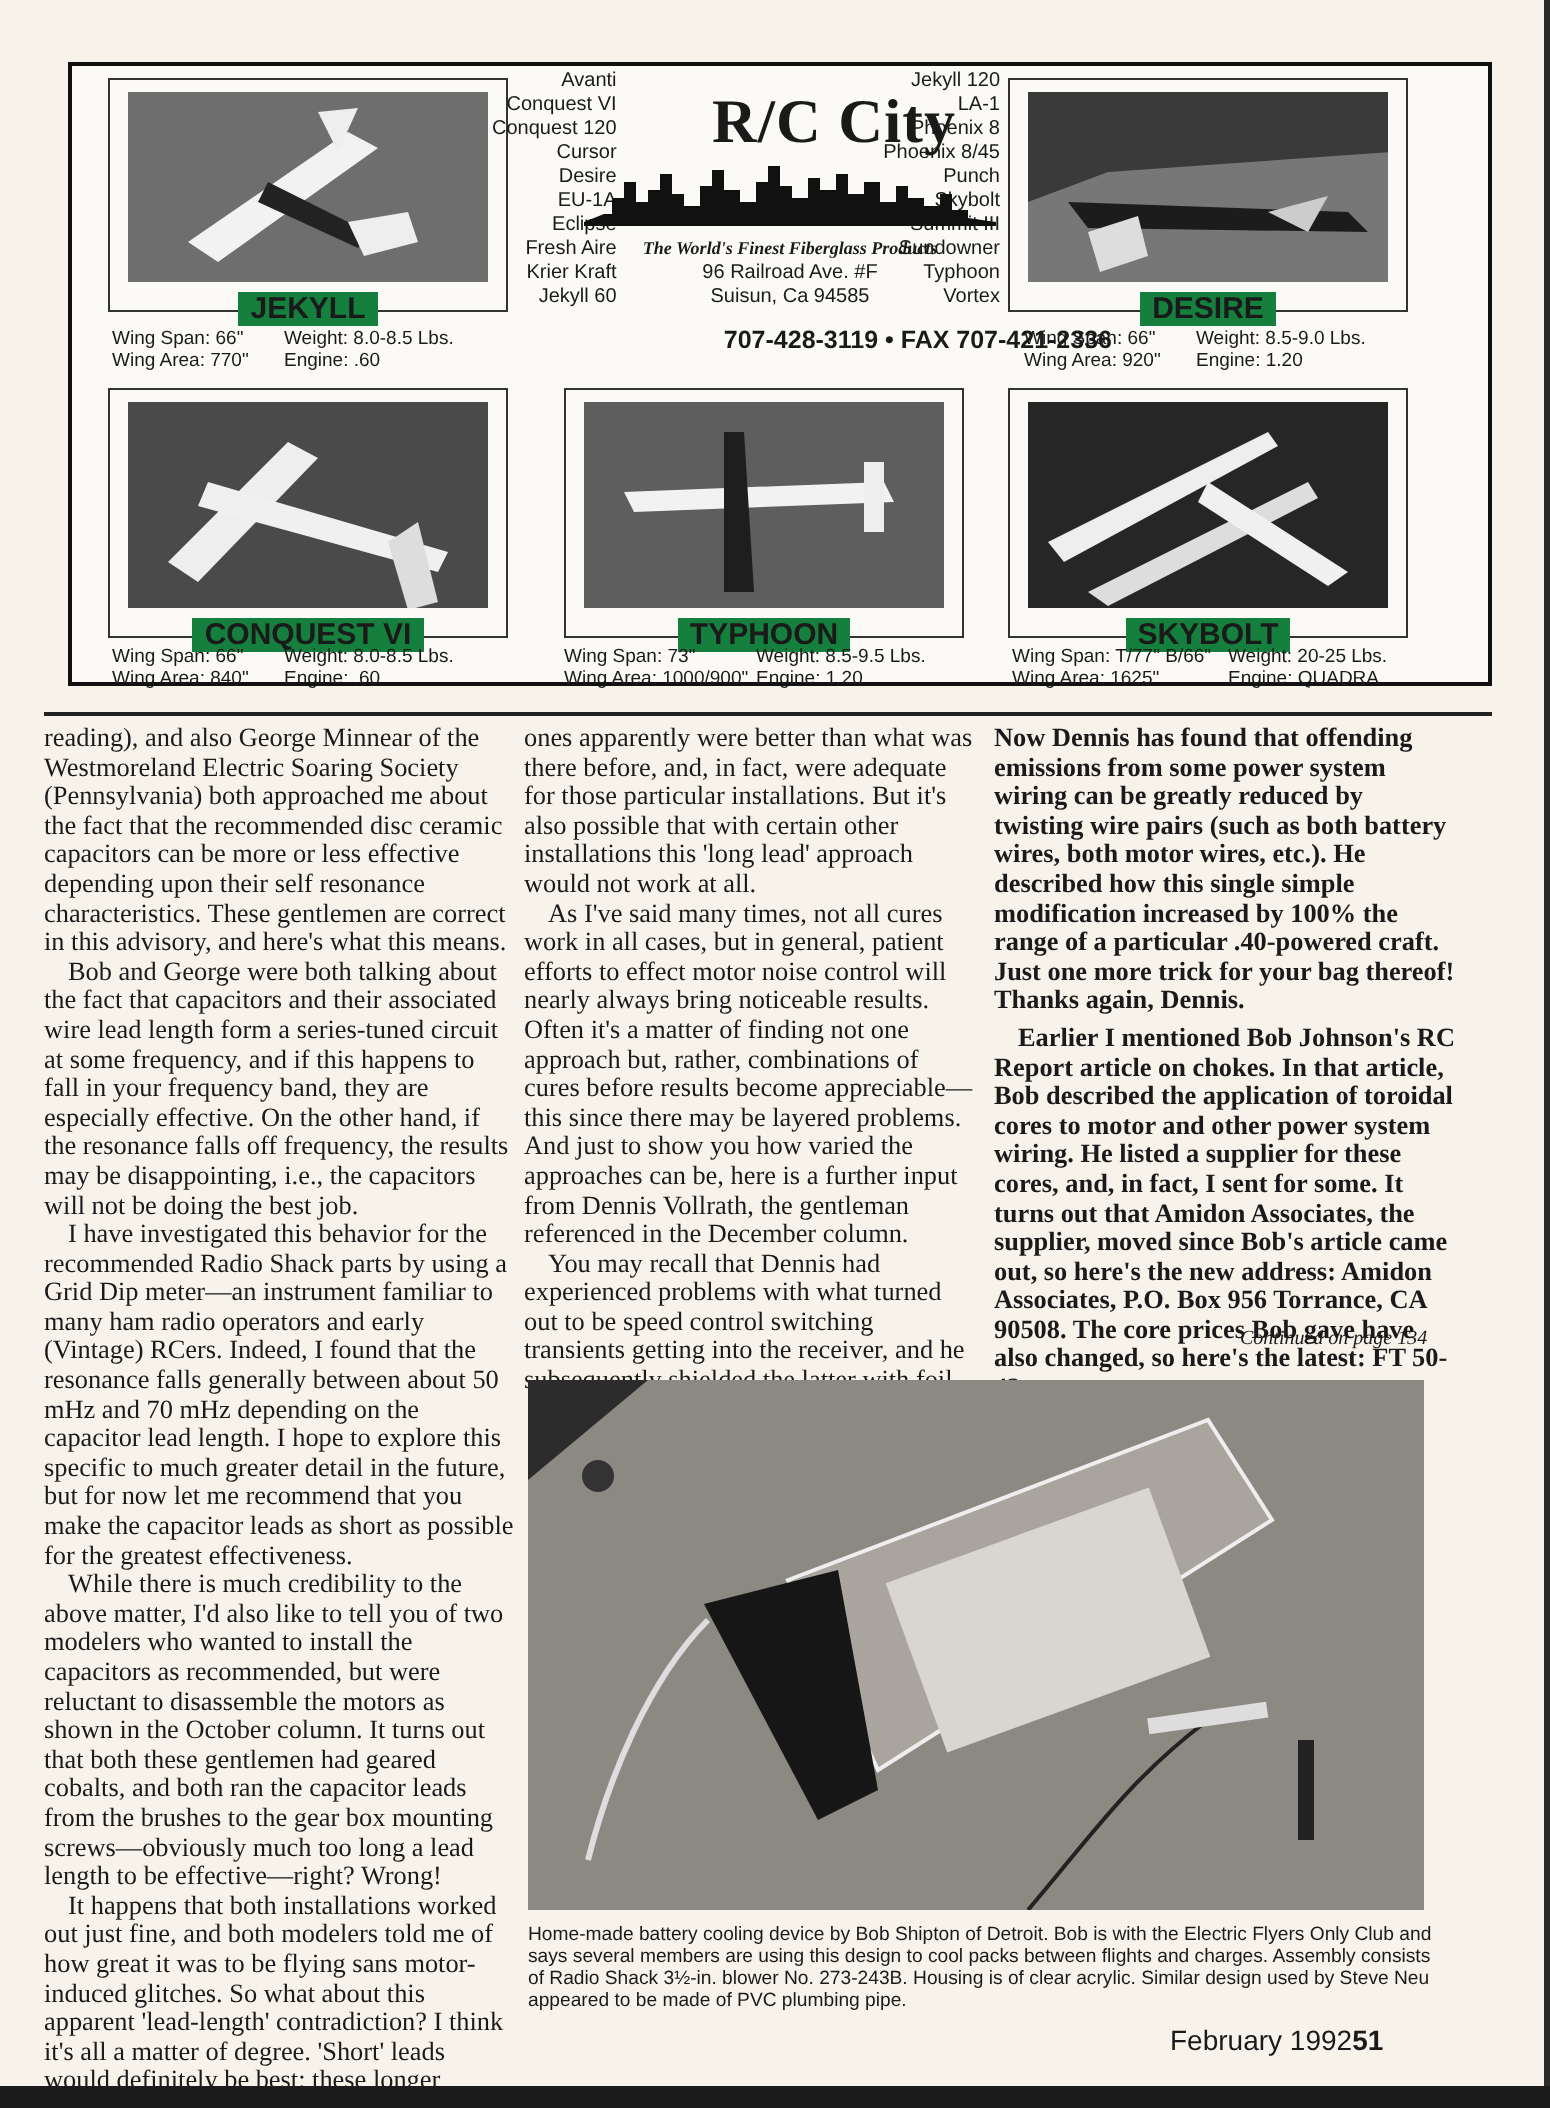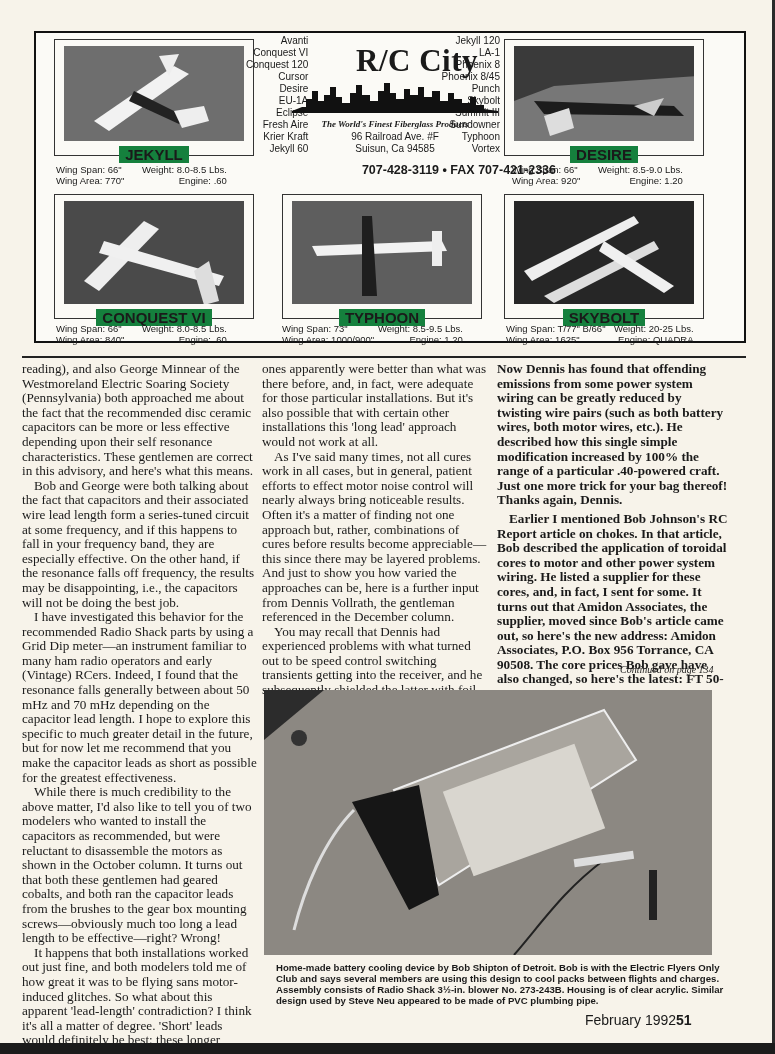--- a/index.html
+++ b/index.html
@@ -9,39 +9,39 @@
   .right-bar { position:absolute; top:0; right:0; width:3px; height:1054px; background:#2a2a2a; }
 
   
   .ad { position:absolute; left:34px; top:31px; width:712px; height:312px; border:2.5px solid #111; background:#fbfaf6; box-sizing:border-box; font-family:"Liberation Sans", sans-serif; }
   .plane { position:absolute; box-sizing:border-box; border:1px solid #333; }
   .plane .photo { position:absolute; left:9px; top:6px; right:9px; bottom:14px; background:#555; overflow:hidden; }
   .plane .title { position:absolute; left:0; right:0; bottom:-8px; text-align:center; font-weight:bold; font-size:15px; line-height:16px; }
   .plane .title span { background:#15803d; padding:0 6px; }
   .specs { position:absolute; font-size:9.5px; line-height:11px; }
   .specs .c1 { position:absolute; left:0; top:0; white-space:nowrap; }
-  .specs .c2 { position:absolute; top:0; white-space:nowrap;text-align:right; }
+  .specs .c2 { position:absolute; top:0; white-space:nowrap; }
   .list { position:absolute; font-size:10px; line-height:12px; }
   .list div { white-space:nowrap;text-align:right; }
   .brand { position:absolute; left:320px; top:10px; font-family:"Liberation Serif", serif; font-weight:bold; font-size:31px; letter-spacing:0.5px; }
   .skyline { position:absolute; left:256px; top:48px; width:206px; height:32px; }
   .tagline { position:absolute; left:244px; top:86px; width:230px; text-align:center; font-family:"Liberation Serif", serif; font-style:italic; font-size:9px; font-weight:bold; }
   .addr { position:absolute; left:244px; top:98px; width:230px; text-align:center; font-size:10px; line-height:12px; }
   .phone { position:absolute; left:200px; top:130px; width:320px; text-align:right; font-weight:bold; font-size:12.5px; }
   .cards { position:absolute; left:200px; top:147px; width:320px; text-align:center; font-size:10px; }
 
   
   .rule { position:absolute; left:22px; top:356px; width:724px; height:2px; background:#222; }
   .col { position:absolute; font-size:13.2px; line-height:14.6px; text-align:left; }
   .col p { margin:0; }
   .col p.ind { text-indent:12px; }
   .cont { position:absolute; left:620px; top:664px; font-style:italic; font-size:10px; }
 
   .cool-photo { position:absolute; left:264px; top:690px; width:448px; height:265px; background:#8f8b85; overflow:hidden; }
-  .caption { position:absolute; left:276px; top:962px; width:452px; font-family:"Liberation Sans", sans-serif; font-weight:bold; font-size:9.6px; line-height:11px; }
+  .caption { position:absolute; left:264px; top:962px; width:452px; font-family:"Liberation Sans", sans-serif; font-weight:normal; font-size:9.6px; line-height:11px; }
   .folio { position:absolute; left:585px; top:1012px; font-family:"Liberation Sans", sans-serif; font-size:14px; }
   .folio b { }
 </style>
 </head>
 <body>
 
 <div class="right-bar"></div>
 
 <div class="ad">
 

